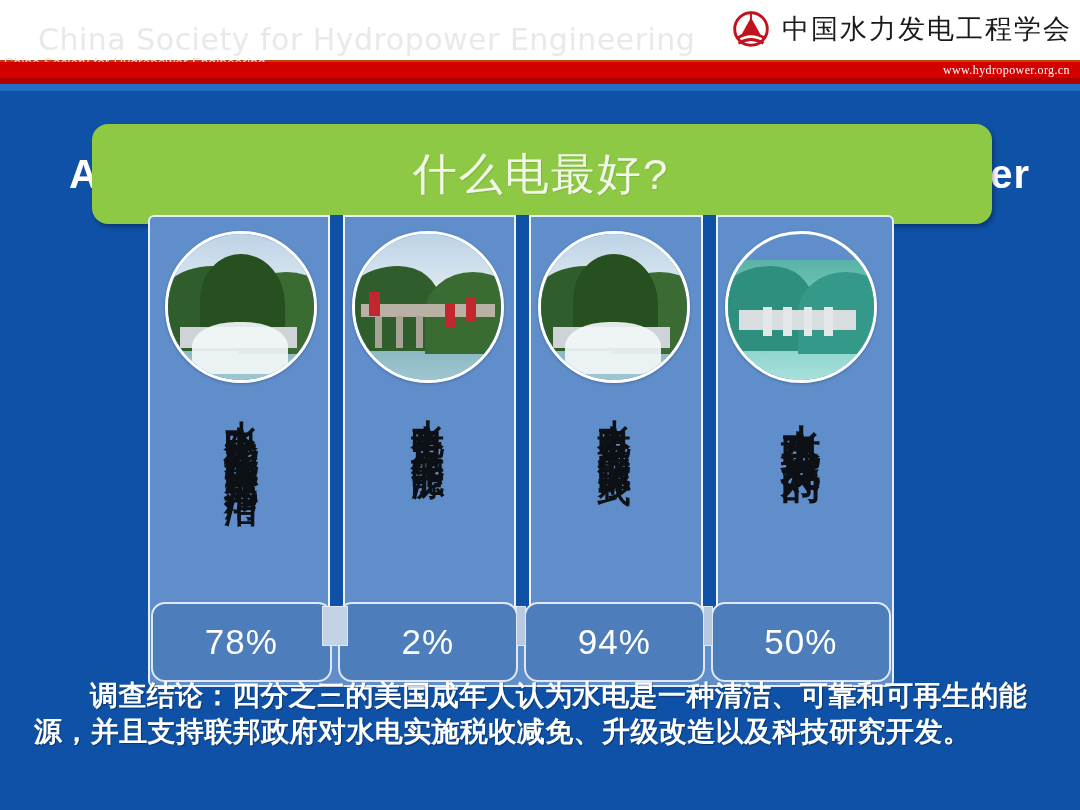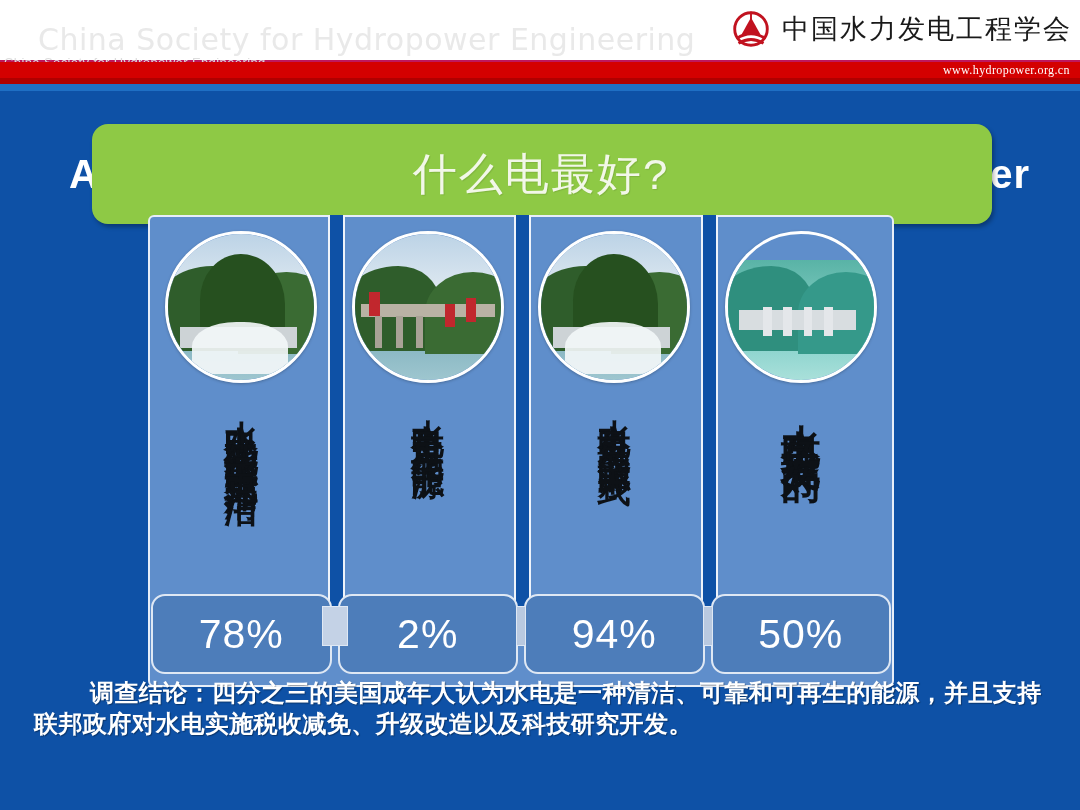--- a/index.html
+++ b/index.html
@@ -2,21 +2,21 @@
 <html><head>
 <meta charset="utf-8">
 <style>
   * { margin:0; padding:0; box-sizing:border-box; }
   html,body { width:1080px; height:810px; overflow:hidden; }
   body {
     font-family:"Liberation Sans","DejaVu Sans",sans-serif;
     background:#0b4fa0;
   }
 
-  #slide { position:relative; width:1080px; height:810px; background:#be185d; }
+  #slide { position:relative; width:1080px; height:810px; background:#c2410c; }
 
   
   .hdr { position:absolute; left:0; top:0; width:1080px; height:60px; background:#ffffff; }
   .hdr-ghost {
     position:absolute; left:38px; top:22px;
     font-size:30px; color:#e9e9e9; letter-spacing:.5px; white-space:nowrap;
     font-family:"DejaVu Sans",sans-serif;
   }
   .hdr-ghost2 {
     position:absolute; left:4px; top:55px;
@@ -117,35 +117,35 @@
   }
   .col-1 .vcol { font-size:34px; }
   .col-2 .vcol { font-size:33px; }
   .col-3 .vcol { font-size:33px; }
   .col-4 .vcol { font-size:39px; }
 
   
   .pcts { position:absolute; left:148px; top:594px; width:746px; height:80px; display:flex; }
   .pslot { flex:1 1 0; position:relative; display:flex; justify-content:center; }
   .pbox {
-    width:100%; height:80px; margin:0 3px;
+    width:100%; height:80px; margin:8px 3px;
     background:#4d7dba; border:2px solid #dfe8f4; border-radius:14px;
     display:flex; align-items:center; justify-content:center;
-    color:#ffffff; font-size:41px; letter-spacing:1px;
+    color:#ffffff; font-size:35px; letter-spacing:1px;
   }
   .nub {
     position:absolute; left:-13px; top:12px; width:26px; height:40px;
     background:#c4d2e6; border:1px solid #dfe8f4;
   }
   .nub.thin { width:10px; left:-5px; background:#b9c9e0; }
 
   
   .concl {
     position:absolute; left:34px; top:678px; width:1014px;
-    color:#ffffff; font-size:24px; font-weight:700; line-height:1.28;
+    color:#ffffff; font-size:28px; font-weight:700; line-height:1.28;
     letter-spacing:.4px; text-indent:56px;
     text-shadow:1px 1px 1px rgba(0,0,0,.35);
     font-family:Liberation Serif, serif;
   }
 </style>
 </head>
 <body>
 
 <div id="slide">
 

